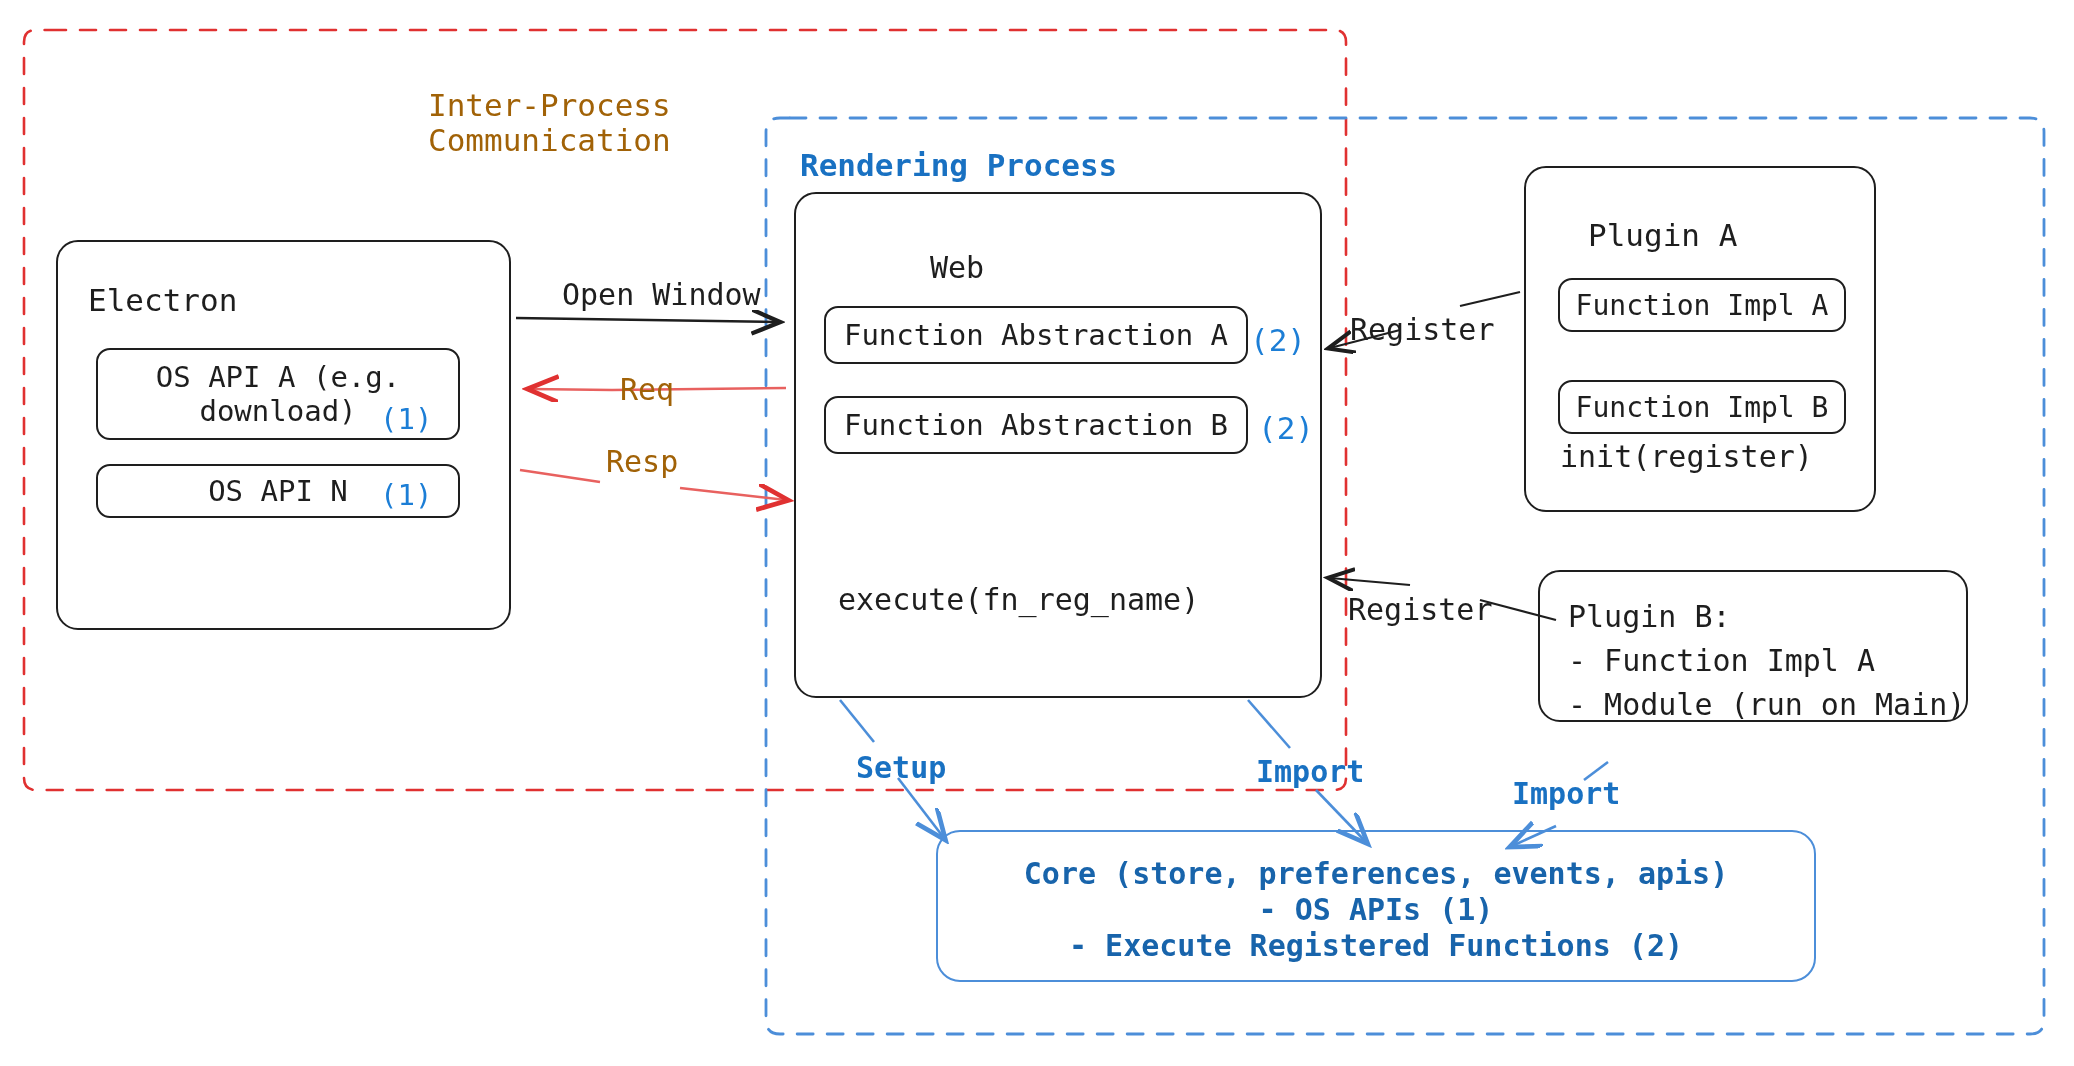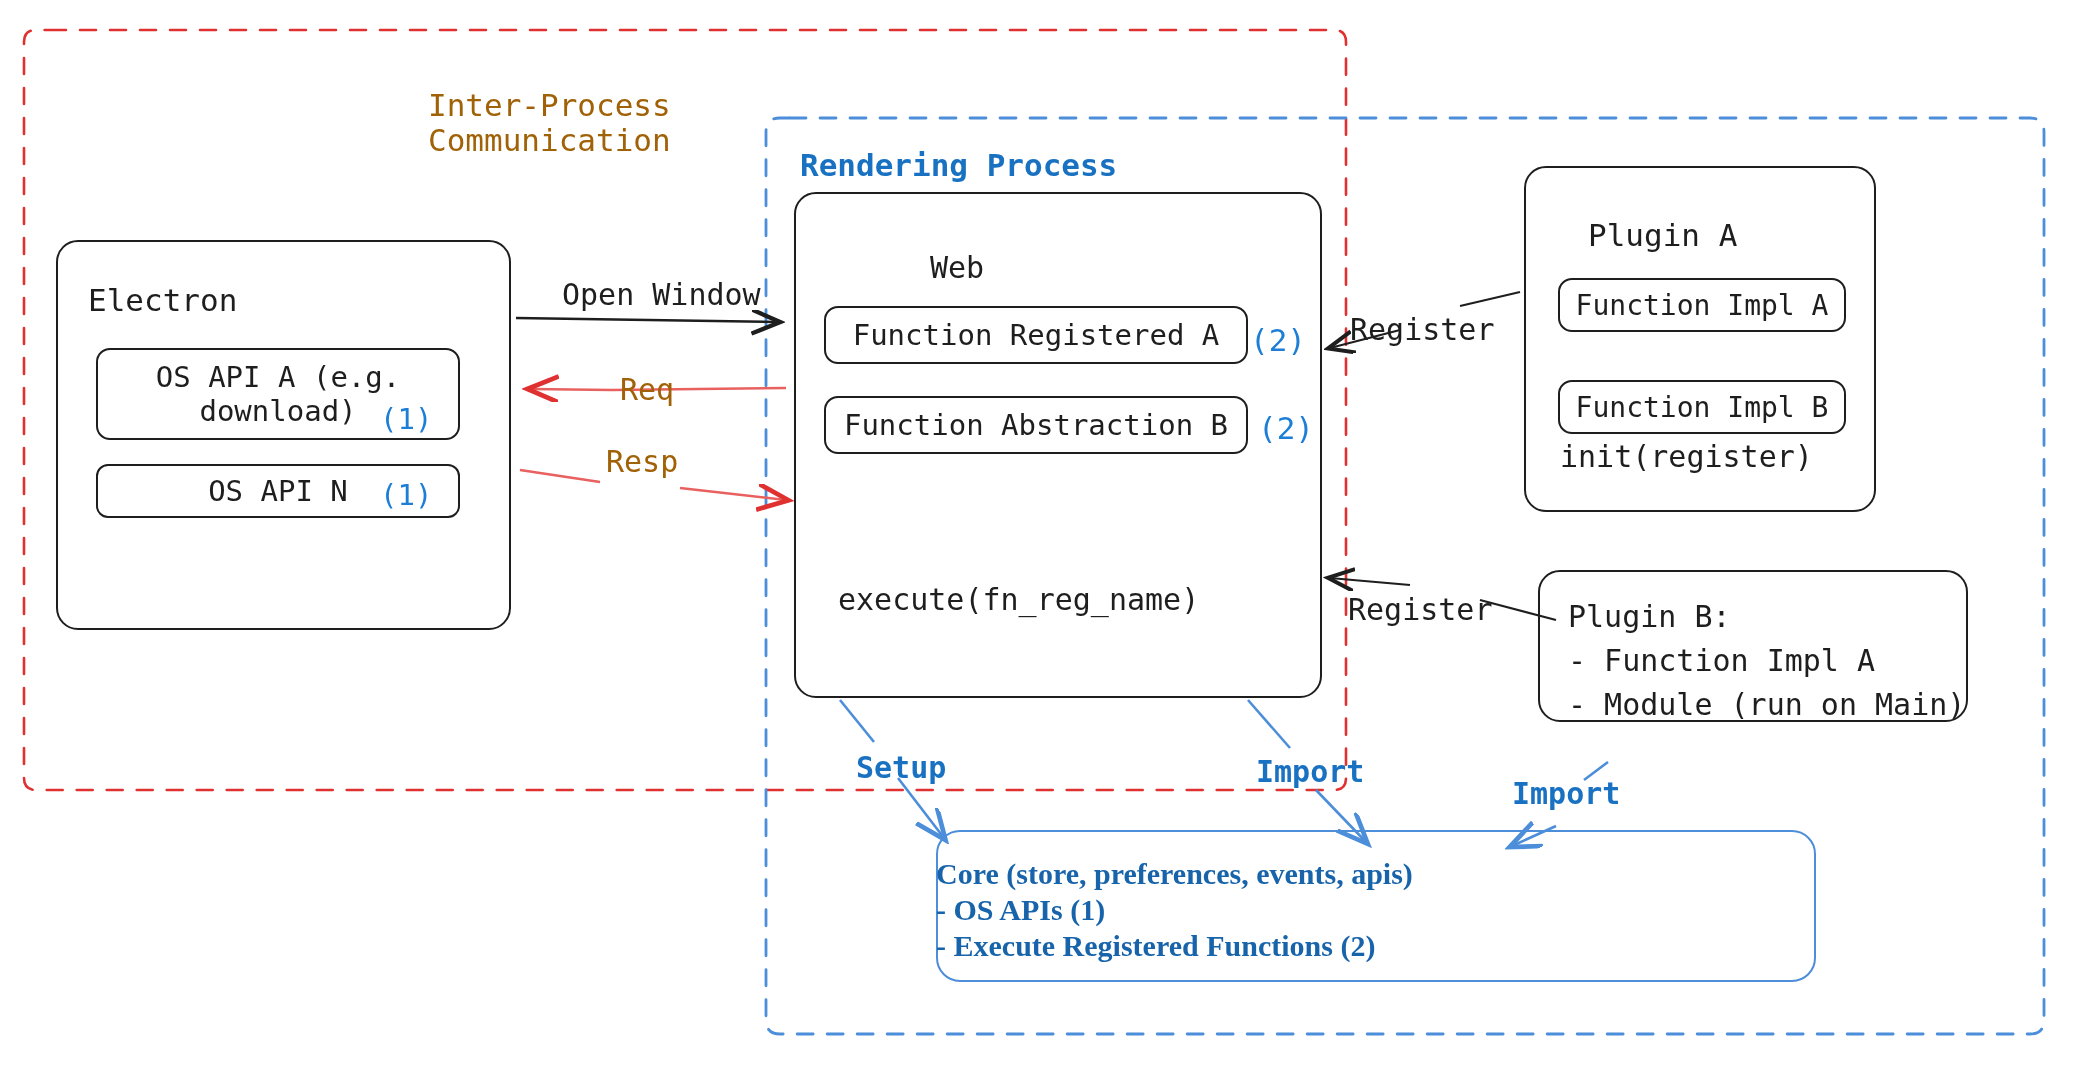--- a/index.html
+++ b/index.html
@@ -62,21 +62,21 @@
   .corebox {
     border: 2.5px solid #4c8ed9;
     border-radius: 24px;
     background: transparent;
   }
   .coretext {
     color: #1864ab;
     font-weight: bold;
     font-size: 30px;
     line-height: 1.33;
-    font-family: Liberation Serif, serif;
+    text-align: center;
   }
 </style>
 </head>
 <body>
 
 <div id="canvas">
 
   <svg class="layer" viewBox="0 0 2074 1066">
     <defs>
       <marker id="ah-dark" markerWidth="14" markerHeight="14" refX="11" refY="5" orient="auto">
@@ -149,35 +149,35 @@
   <div class="node rbox" style="left:56px; top:240px; width:455px; height:390px;">
   </div>
   <div class="lbl t31 dark" style="left:88px; top:280px;">Electron</div>
 
   <div class="node rbox-inner center" style="left:96px; top:348px; width:364px; height:92px;align-items:center;">
     <span class="t29 dark" style="white-space:pre; text-align:center;">OS API A (e.g.
 download)</span>
   </div>
   <div class="lbl t29 blue2" style="left:380px; top:400px;">(1)</div>
 
-  <div class="node rbox-inner center" style="left:96px; top:464px; width:364px; height:54px;border-radius:12px;">
+  <div class="node rbox-inner center" style="left:96px; top:464px; width:364px; height:54px;">
     <span class="t29 dark">OS API N</span>
   </div>
   <div class="lbl t29 blue2" style="left:380px; top:476px;">(1)</div>
 
   <div class="lbl t30 dark" style="left:562px; top:275px;">Open Window</div>
   <div class="lbl t30 red" style="left:620px; top:370px;">Req</div>
   <div class="lbl t30 red" style="left:606px; top:442px;">Resp</div>
 
   <div class="node rbox" style="left:794px; top:192px; width:528px; height:506px;">
   </div>
   <div class="lbl t30 dark" style="left:930px; top:248px;">Web</div>
 
   <div class="node rbox-inner center" style="left:824px; top:306px; width:424px; height:58px;">
-    <span class="t29 dark">Function Registered A</span>
+    <span class="t29 dark">Function Abstraction A</span>
   </div>
   <div class="lbl t31 blue2" style="left:1250px; top:320px;">(2)</div>
 
   <div class="node rbox-inner center" style="left:824px; top:396px; width:424px; height:58px;">
     <span class="t29 dark">Function Abstraction B</span>
   </div>
   <div class="lbl t31 blue2" style="left:1258px; top:408px;">(2)</div>
 
 
   <div class="lbl t30 dark" style="left:838px; top:580px;">execute(fn_reg_name)</div>

